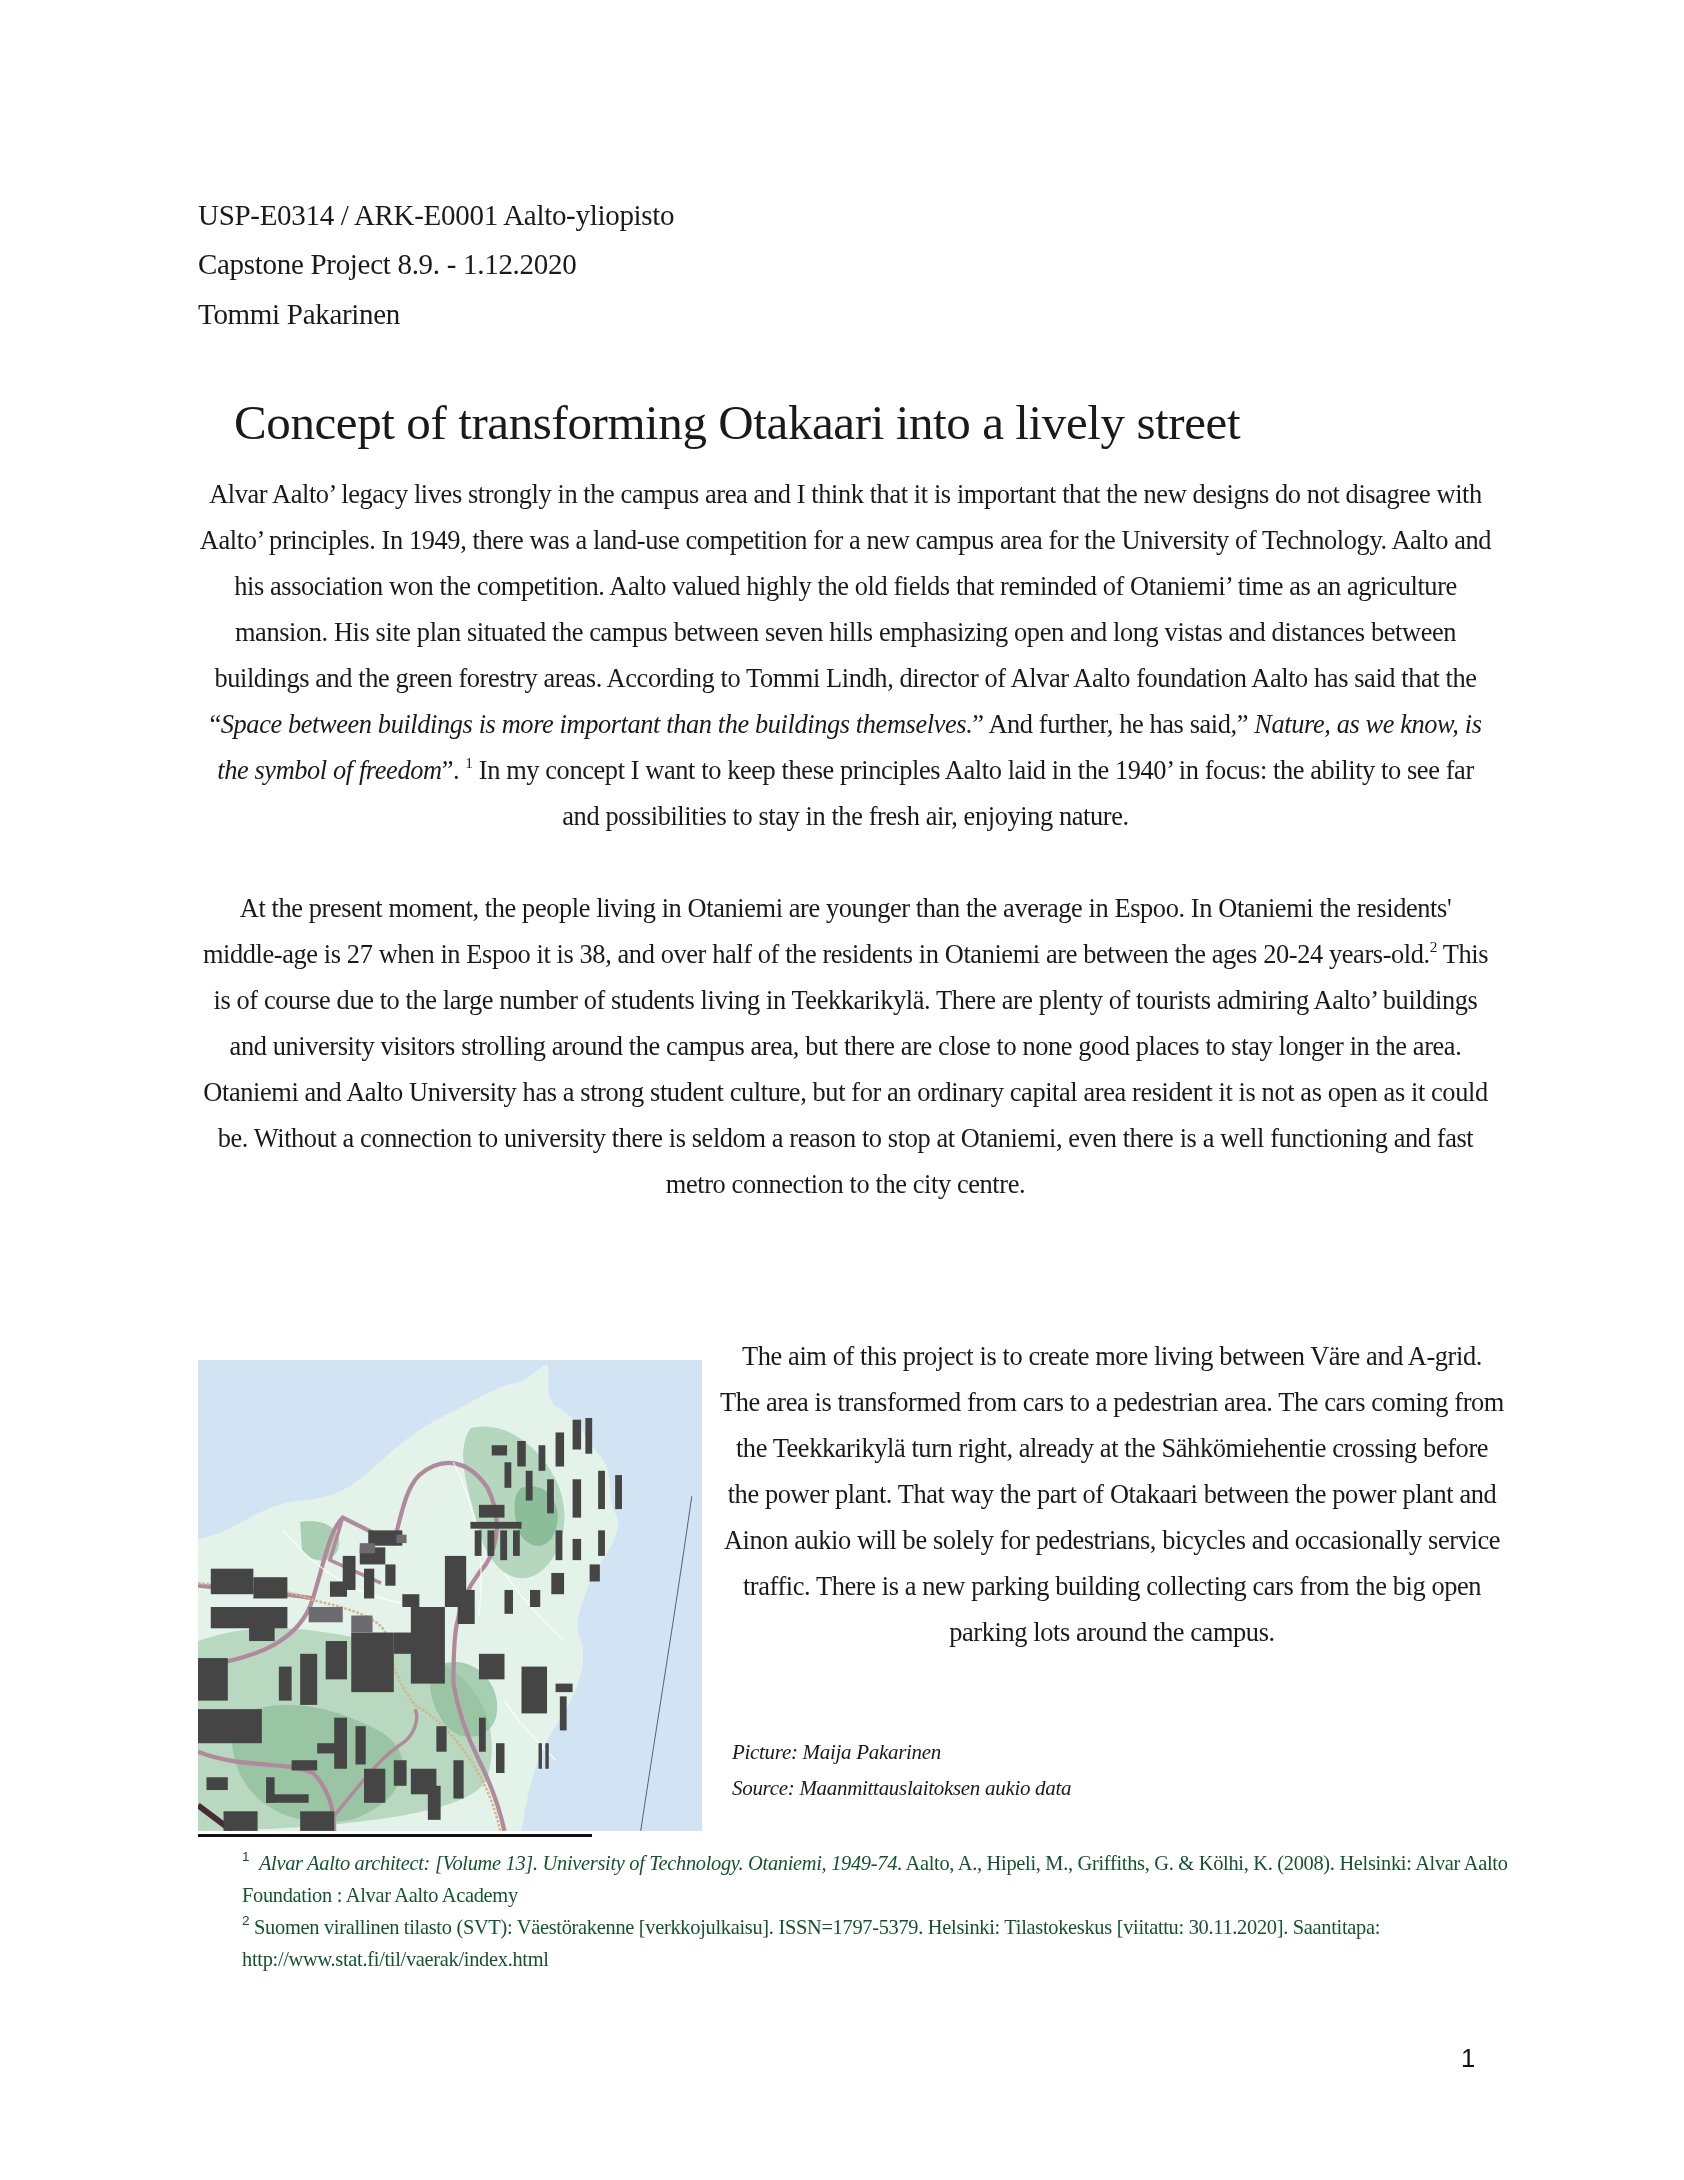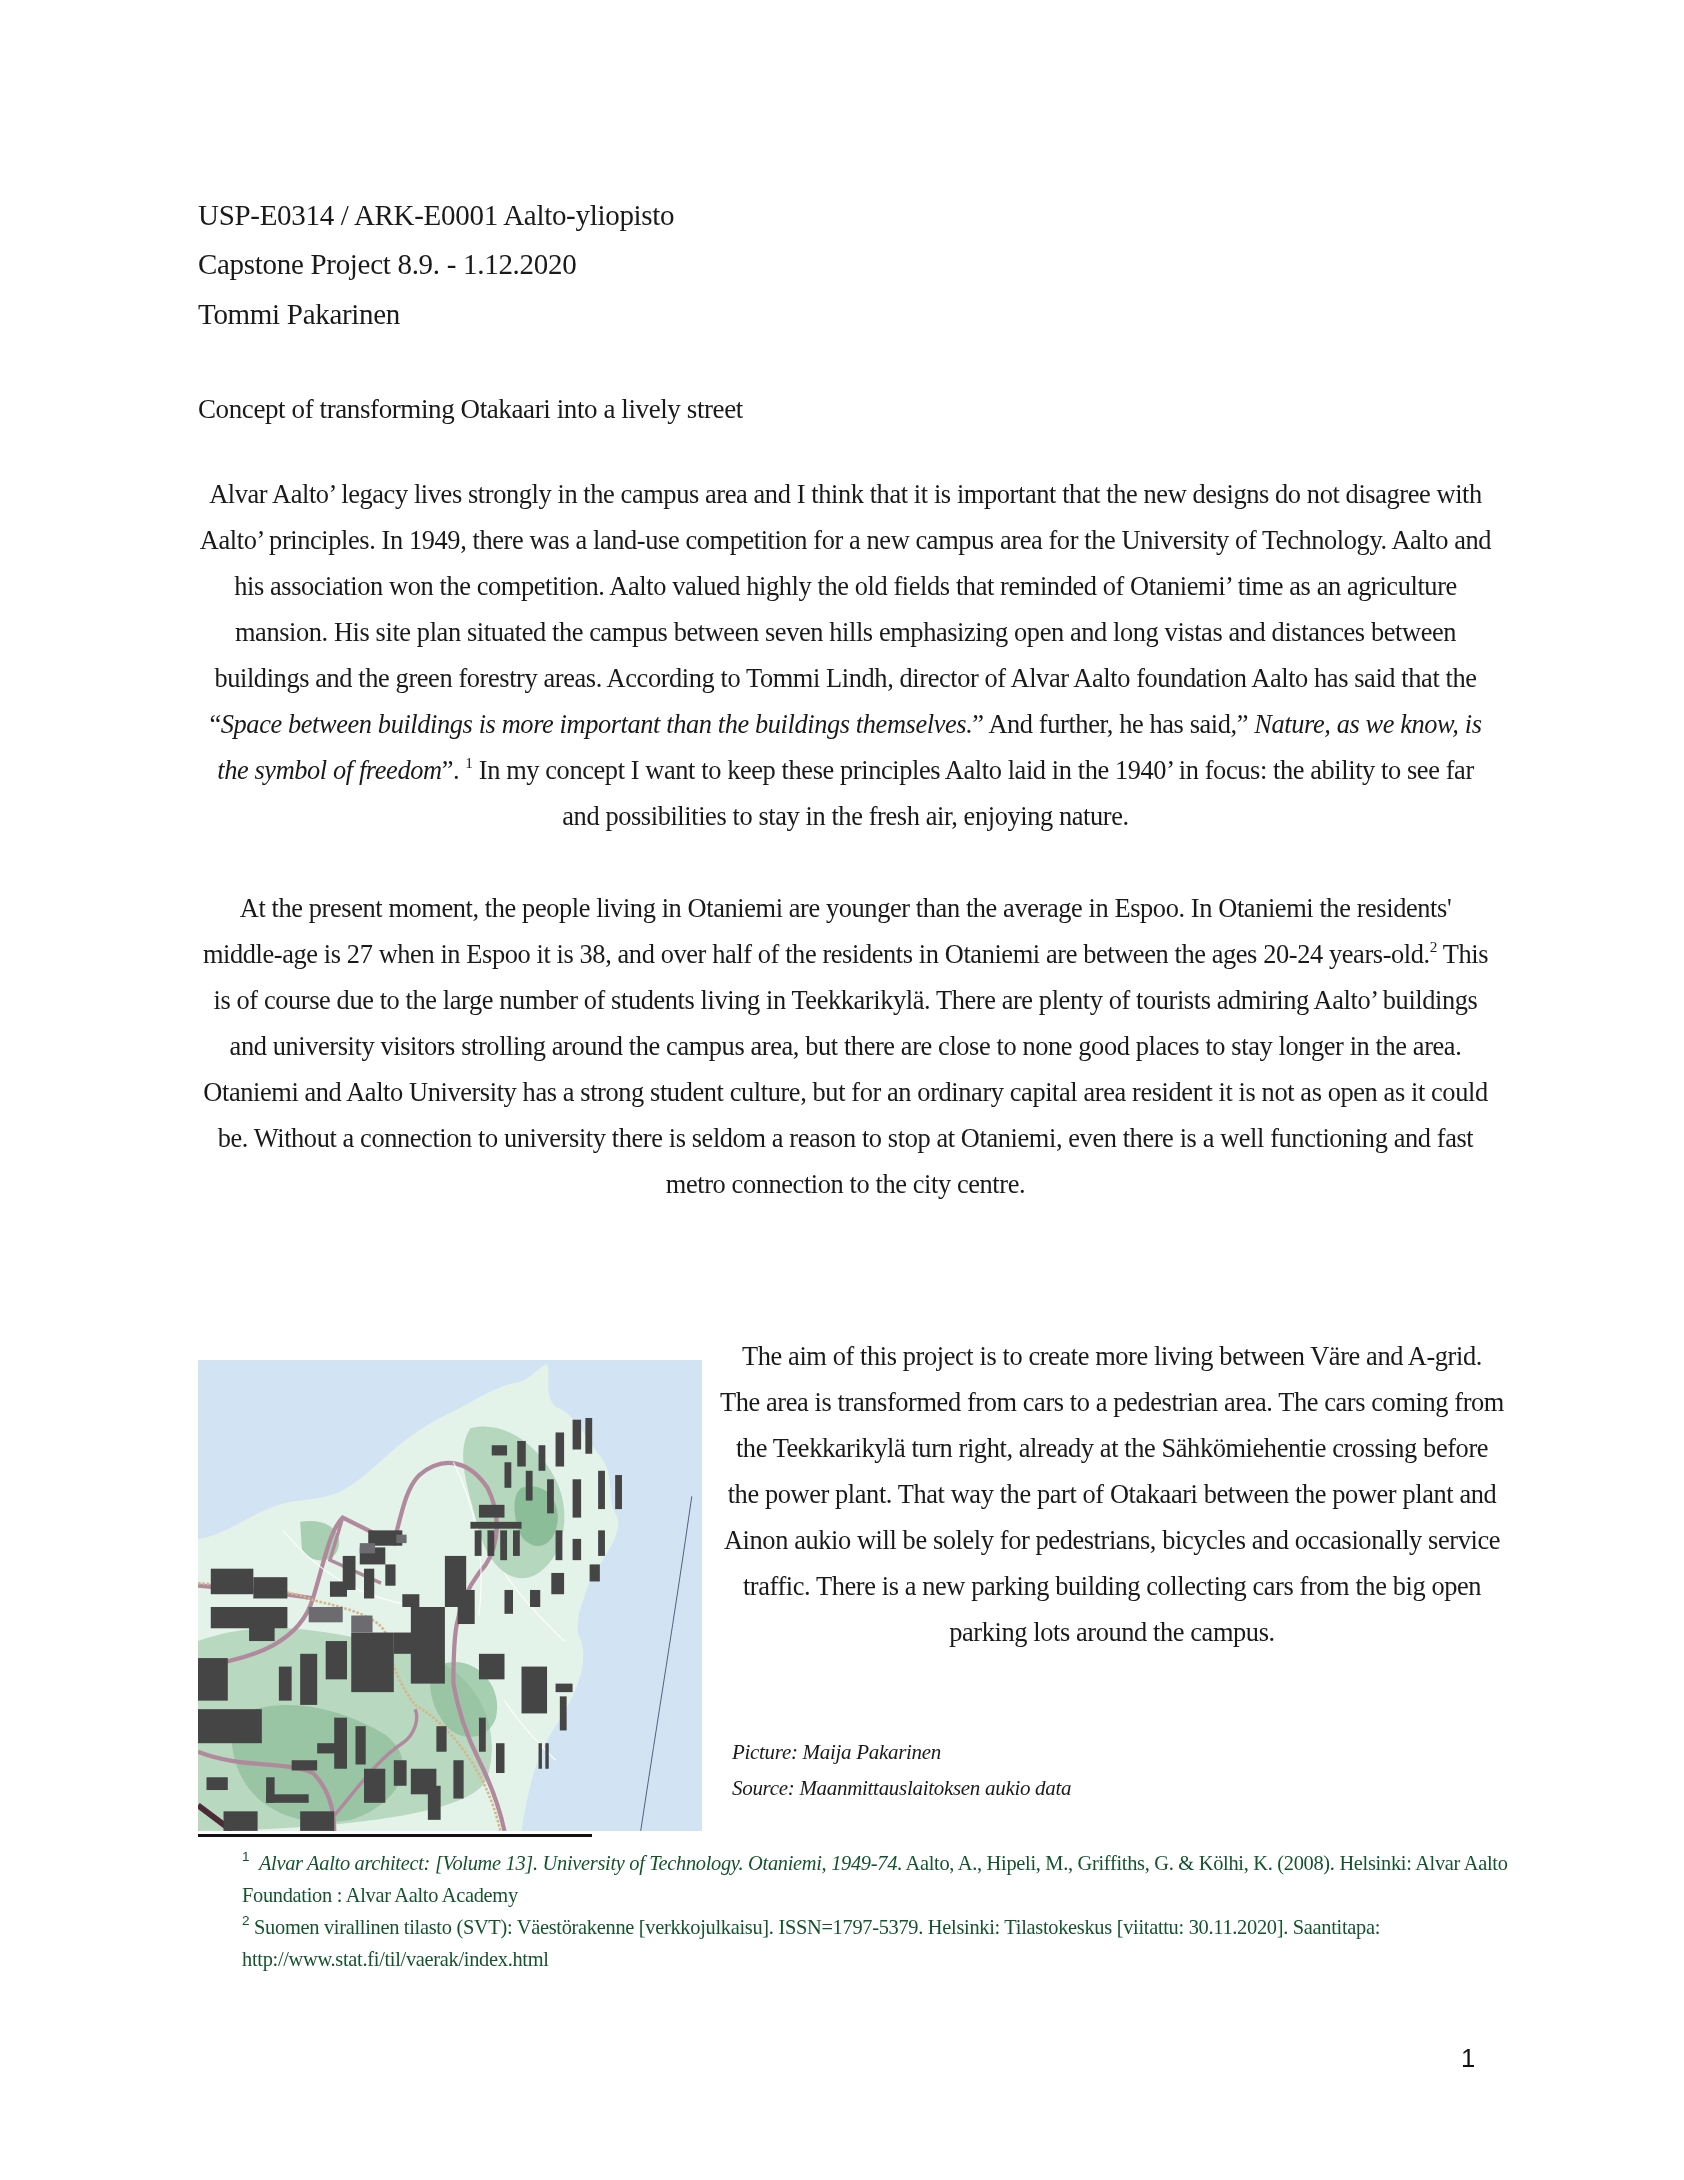--- a/index.html
+++ b/index.html
@@ -1,20 +1,20 @@
 <!DOCTYPE html>
 <html style="font-size:13.6px"><head>
 <meta charset="utf-8">
 <style>
   html, body { margin: 0; padding: 0; background: #ffffff; }
   body { width: 1685px; height: 2181px; position: relative; overflow: hidden;
          font-family: "Liberation Serif", "DejaVu Serif", serif; color: #1a1a1a; }
   .abs { position: absolute; }
   .header-line { font-size: 29px; line-height: 49px; letter-spacing: -0.3px; }
-  .title { font-size: 27px; letter-spacing: -0.4px; }
+  .title { font-size: 49px; letter-spacing: -0.4px; margin-left: 36px; }
   .body-text { font-size: 26.4px; line-height: 46px; letter-spacing: -0.4px; text-align: center; }
   .body-text p { margin: 0; }
   .gap { height: 46px; }
   sup { font-size: 15.3px; line-height: 0; position: relative; top: -1.7px; vertical-align: super; }
   .caption { font-size: 21px; line-height: 36px; font-style: italic; letter-spacing: -0.3px; margin-left: 12px; }
   .fn { font-size: 20.4px; line-height: 32px; color: #14532d; letter-spacing: -0.3px; margin-left: 44px; }
   .fn sup { font-size: 13.6px; font-family: "Liberation Sans", sans-serif; }
   .rule { background: #111; height: 3.4px; }
   .pagenum { font-family: "Liberation Sans", sans-serif; font-size: 25.6px; color: #111; }
   .map { background: #d2e3f4; overflow: hidden; }

